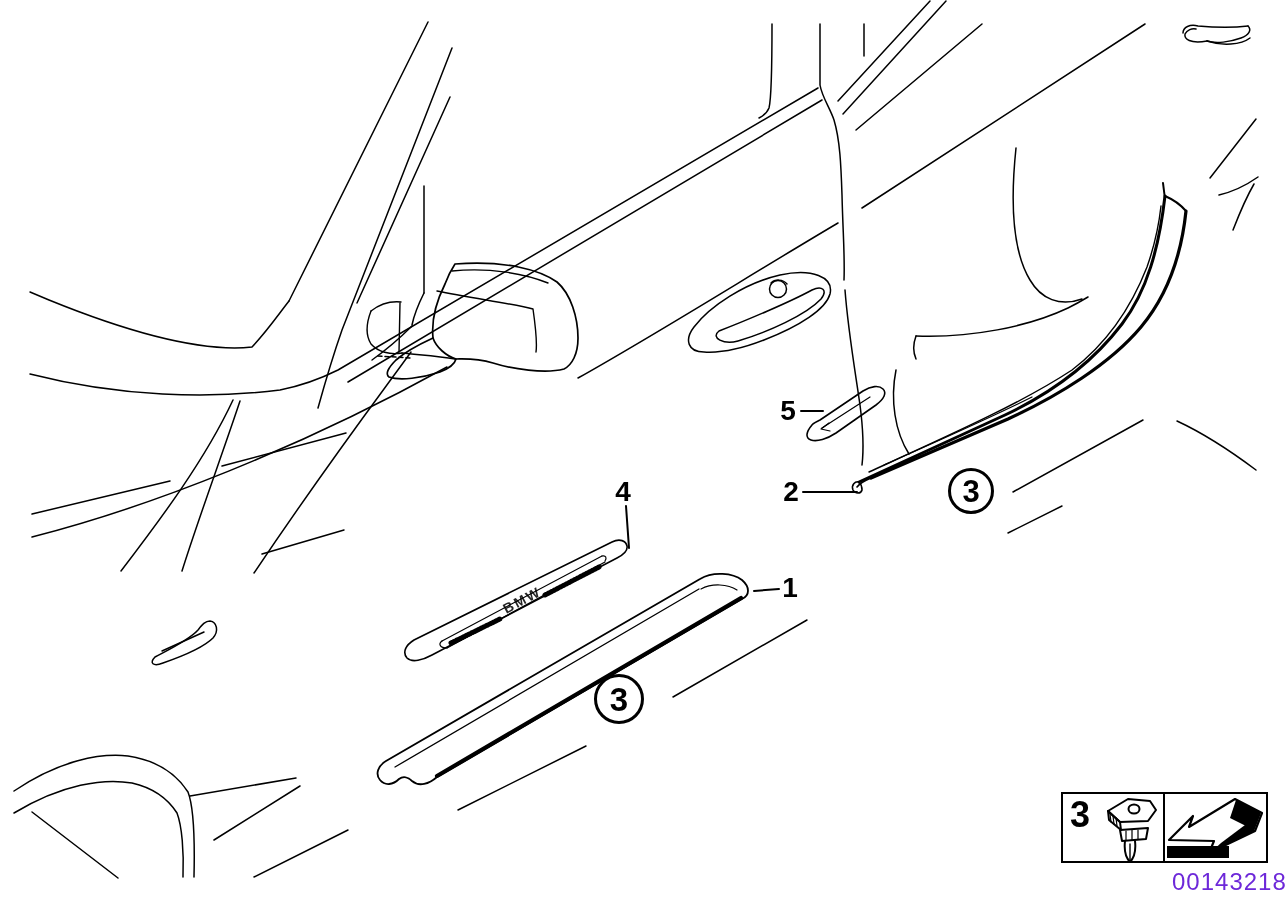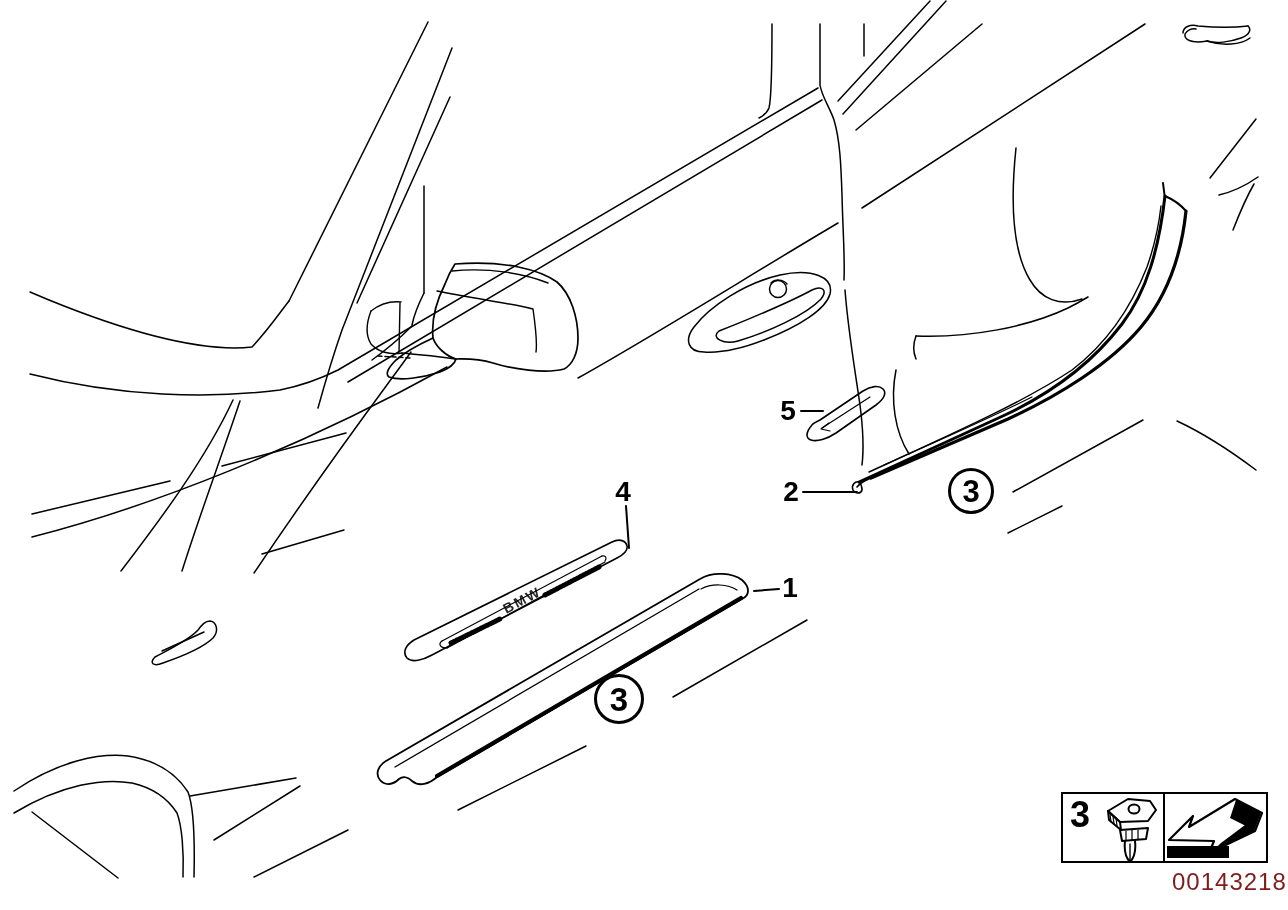--- a/index.html
+++ b/index.html
@@ -28,21 +28,21 @@
   }
   .legend-divider{
     position:absolute;left:1163px;top:792px;width:2px;height:71px;background:#000;
   }
   .legend-num{
     position:absolute;left:1070px;top:797px;font-weight:bold;font-size:36px;color:#000;line-height:1;
   }
   .legend-icon{position:absolute;}
   .doc-number{
     position:absolute;left:1172px;top:868px;width:96px;text-align:center;
-    font-size:24px;color:#7f1d1d;letter-spacing:1px;font-weight:normal;
+    font-size:24px;color:#6d28d9;letter-spacing:1px;font-weight:normal;
   }
 </style>
 </head>
 <body>
 
 <div class="stage">
 
   <svg class="drawing" width="1288" height="910" viewBox="0 0 1288 910">
     <g fill="none" stroke="#000" stroke-width="1.5" stroke-linecap="round" stroke-linejoin="round">
 

